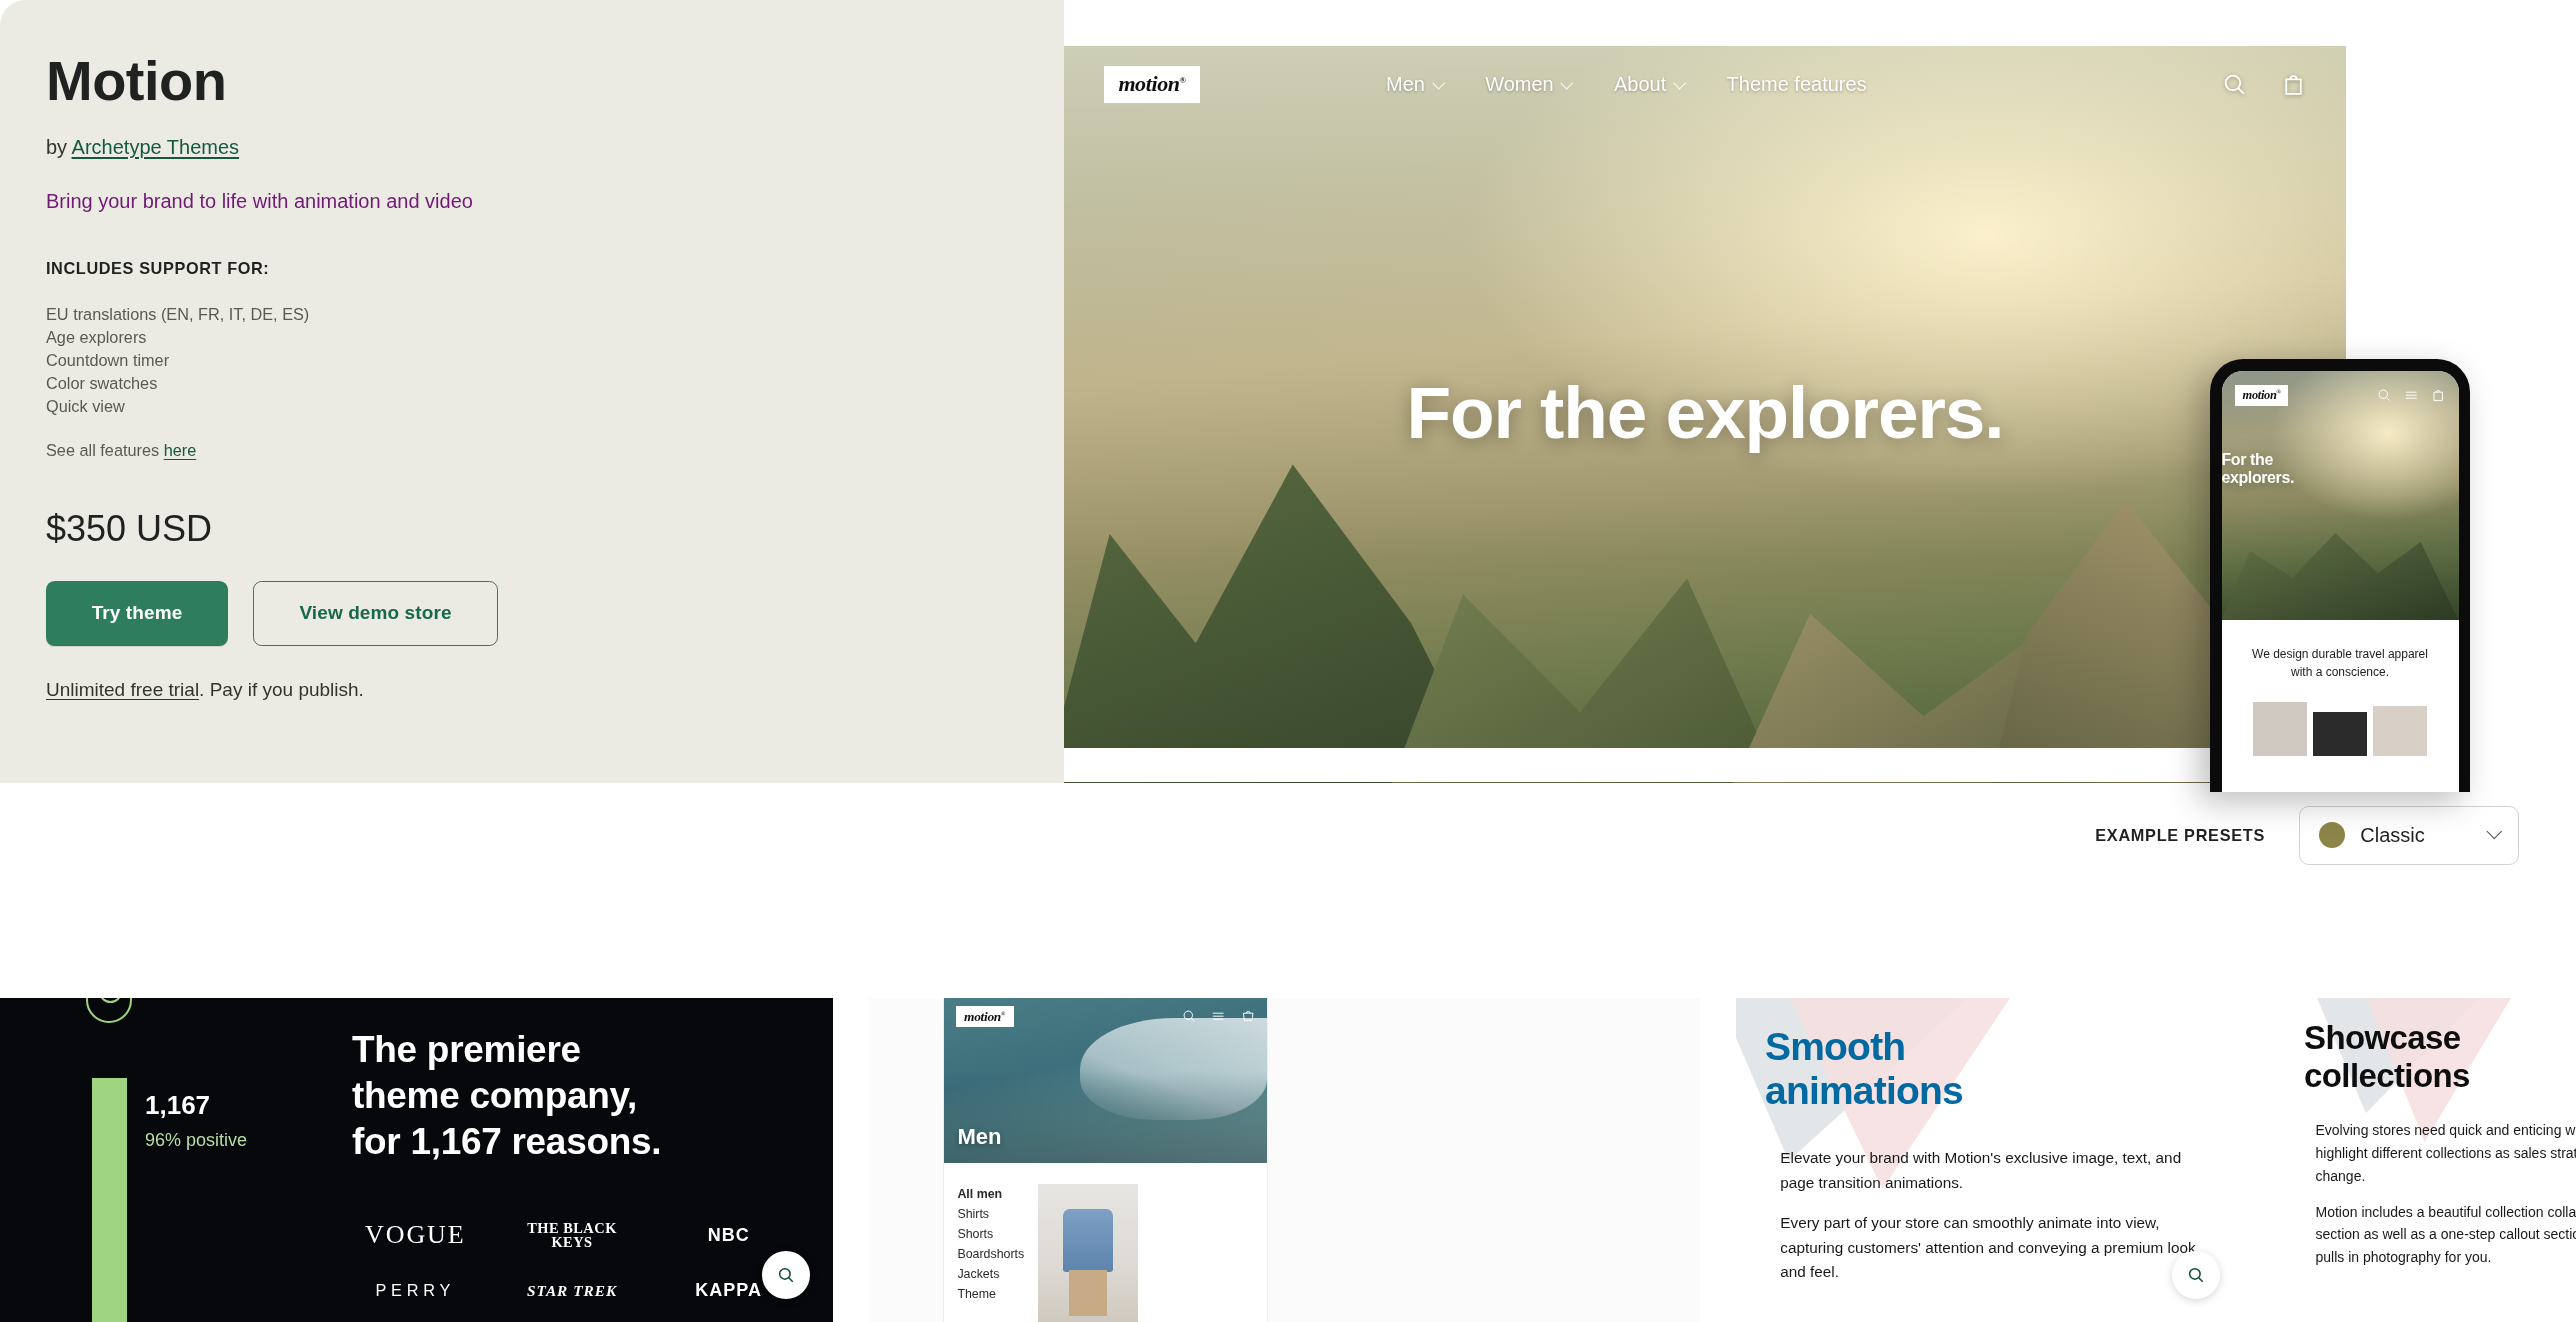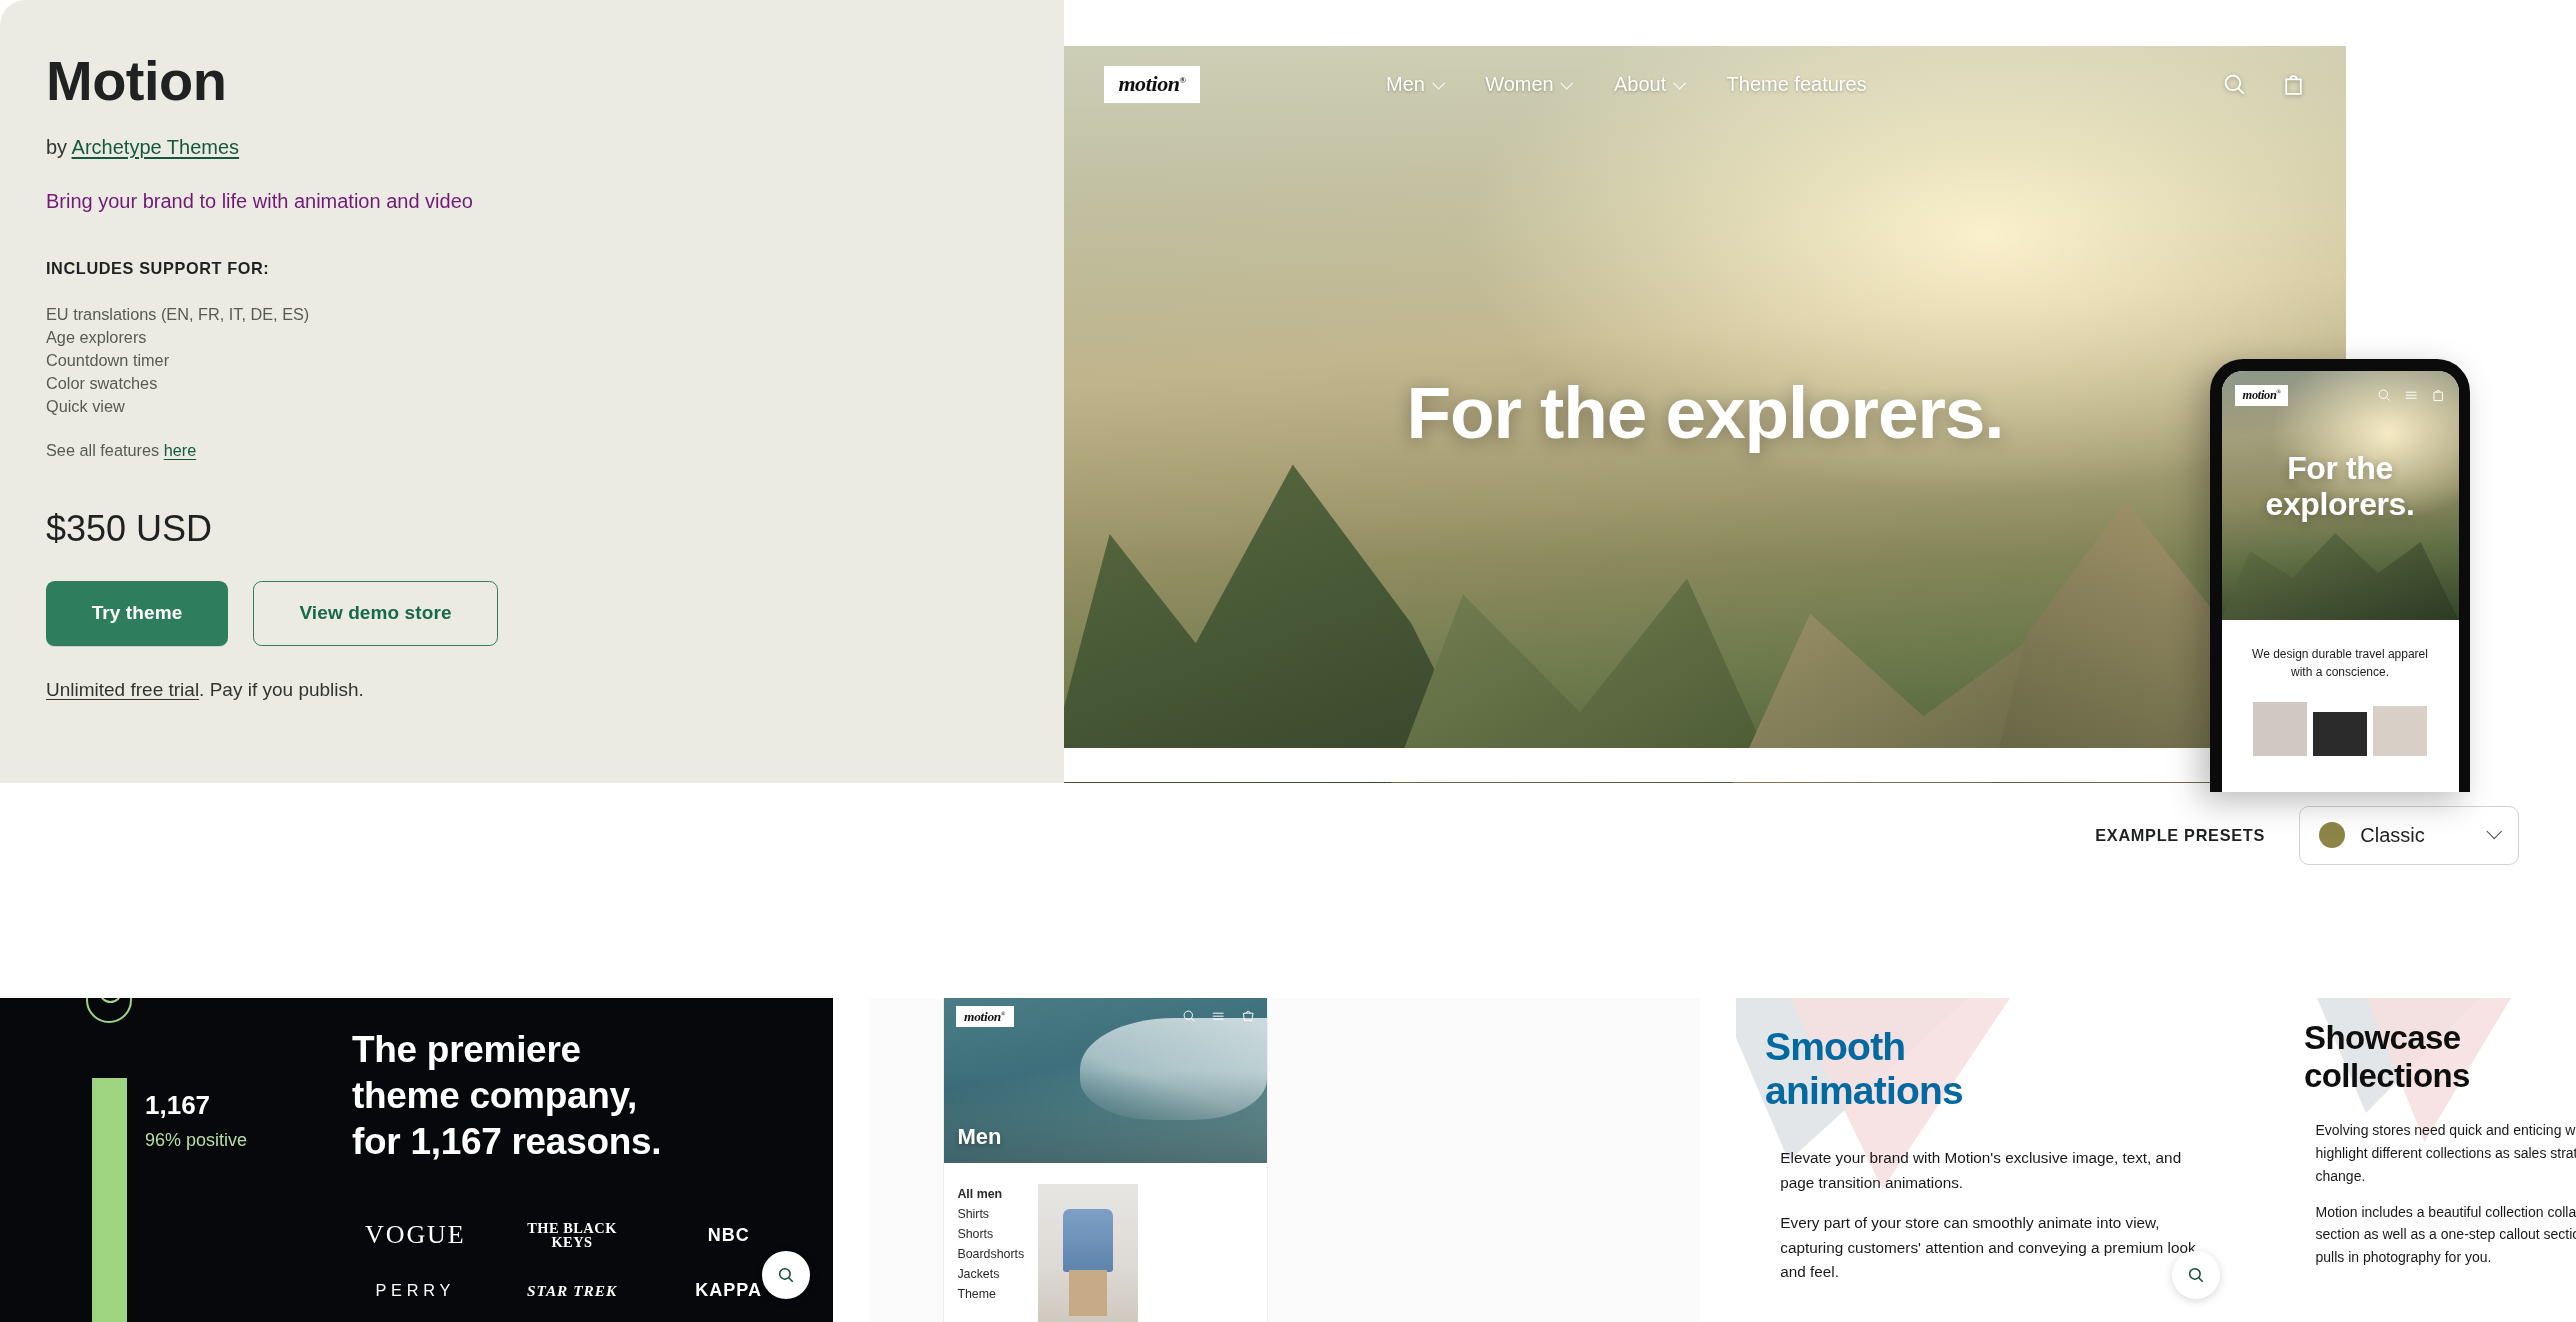--- a/index.html
+++ b/index.html
@@ -283,22 +283,22 @@
     font-family: "Liberation Serif", serif;
     font-style: italic; font-weight: bold;
     font-size: 12.4px; padding: 2.9px 7.7px;
     letter-spacing: -0.3px;
   }
   .phone-logo sup { font-size: 5.7px; vertical-align: super; }
   .phone-icons { margin-left: auto; display: flex; gap: 12.4px; align-items: center; }
   .pico { width: 14.4px; height: 14.4px; stroke: #fff; fill: none; stroke-width: 1.6; }
   .phone-headline {
     position: absolute; top: 80px; left: 0; right: 0;
-    text-align: center; color: #fff;
-    font-size: 32px; font-weight: bold; line-height: 1.12;
+    text-align: left; color: #fff;
+    font-size: 16px; font-weight: bold; line-height: 1.12;
     letter-spacing: -0.4px;
     text-shadow: 0 1.9px 9.6px rgba(0,0,0,0.28);
     z-index: 3;
   }
   .phone-body { padding: 25px 25px 0 25px; text-align: center; }
   .phone-body p {
     font-size: 12px; color: #1d1d1d; line-height: 1.5;
   }
   .phone-thumbs {
     margin-top: 21px; display: flex; justify-content: center; gap: 5.7px;

